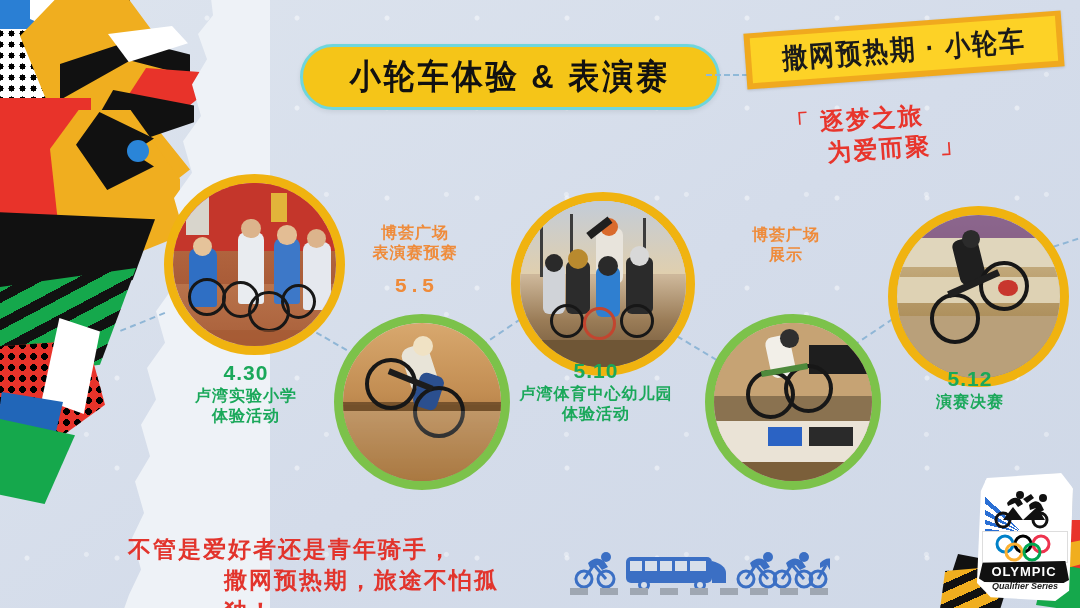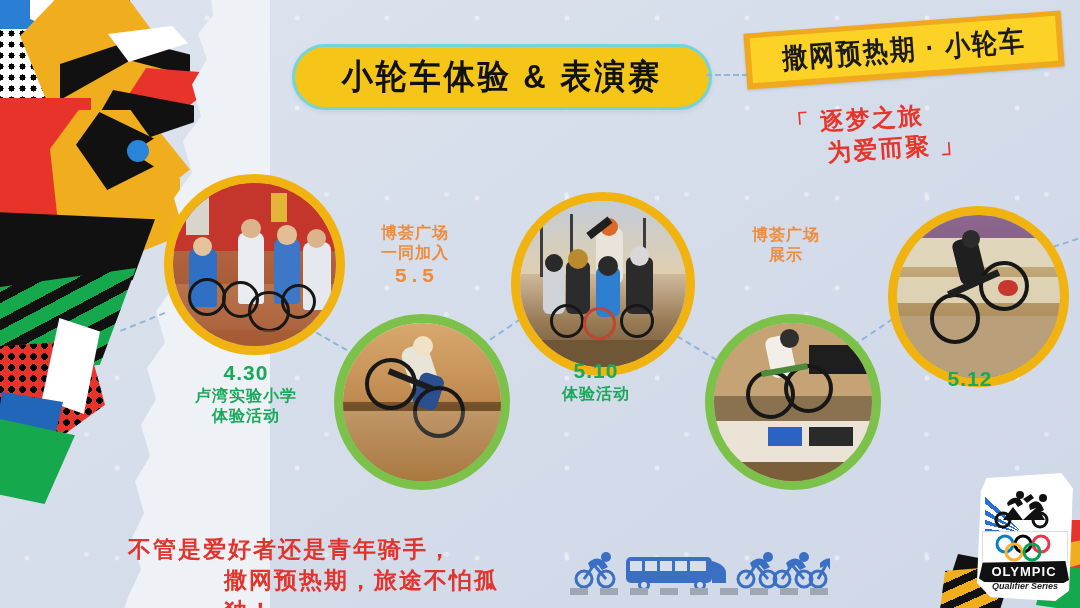--- a/index.html
+++ b/index.html
@@ -62,21 +62,21 @@
   
   .slogan-r{
     position:absolute;left:786px;top:100px;width:280px;
     color:#e8352c;font-weight:bold;font-size:24px;line-height:1.28;
     transform:rotate(-4deg);letter-spacing:2px;
   }
   .slogan-r .l2{padding-left:40px;display:block;}
 
   
   .title-pill{
-    position:absolute;left:292px;top:44px;width:414px;height:60px;
+    position:absolute;left:300px;top:44px;width:414px;height:60px;
     background:#f5c518;border:3px solid #6fd6dc;border-radius:34px;
     display:flex;align-items:center;justify-content:center;
     box-shadow:0 2px 5px rgba(0,0,0,.08);
   }
   .title-pill .txt{
     font-size:31px;font-weight:bold;color:#111;letter-spacing:3px;
     transform:scaleY(1.1);white-space:nowrap;
   }
   .pill-tail{
     position:absolute;left:706px;top:74px;width:42px;height:2px;
@@ -312,36 +312,38 @@
   </div>
 
   <div class="lab green" style="left:156px;top:360px;width:180px;">
     <div class="date">4.30</div>
     <div class="place">卢湾实验小学</div>
     <div class="place">体验活动</div>
   </div>
 
   <div class="lab orange" style="left:342px;top:224px;width:146px;">
     <div class="place">博荟广场</div>
-    <div class="place">一同加入</div>
-    <div class="date" style="margin-top:0;">5.5</div>
+    <div class="place">表演赛预赛</div>
+    <div class="date" style="margin-top:10px;">5.5</div>
   </div>
 
   <div class="lab green" style="left:498px;top:358px;width:196px;">
     <div class="date">5.10</div>
+    <div class="place">卢湾体育中心幼儿园</div>
     <div class="place">体验活动</div>
   </div>
 
   <div class="lab orange" style="left:716px;top:226px;width:140px;">
     <div class="place">博荟广场</div>
     <div class="place">展示</div>
   </div>
 
   <div class="lab green" style="left:884px;top:366px;width:172px;">
     <div class="date">5.12</div>
+    <div class="place">演赛决赛</div>
   </div>
 
   <div class="bottom-slogan">
     <span>不管是爱好者还是青年骑手，</span>
     <span class="l2">撒网预热期，旅途不怕孤独！</span>
   </div>
 
   <div class="strip">
     <svg width="260" height="52" viewBox="0 0 260 52">
       <g fill="#3b6fc4">

